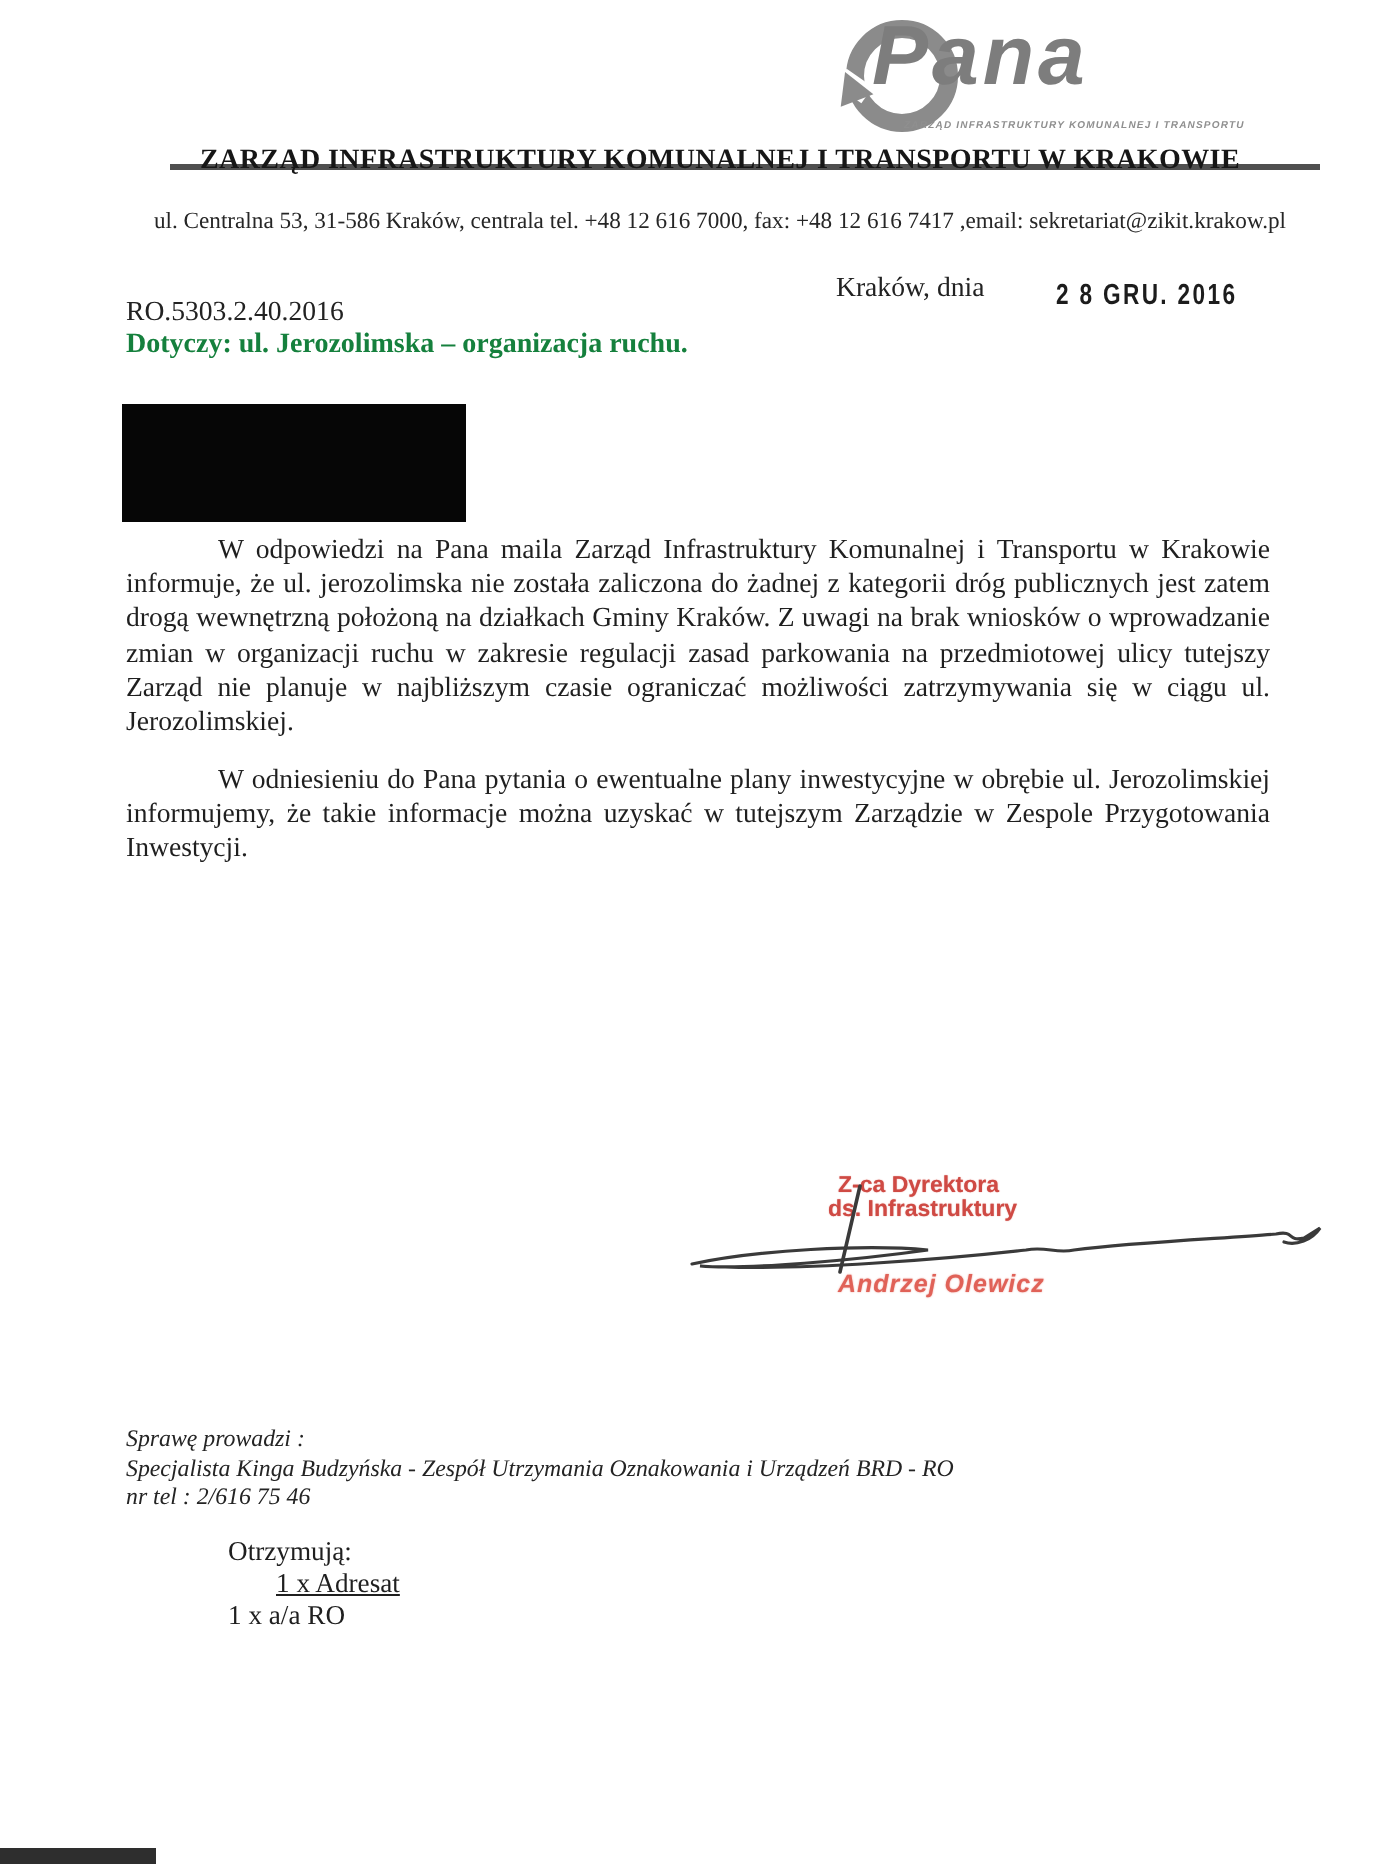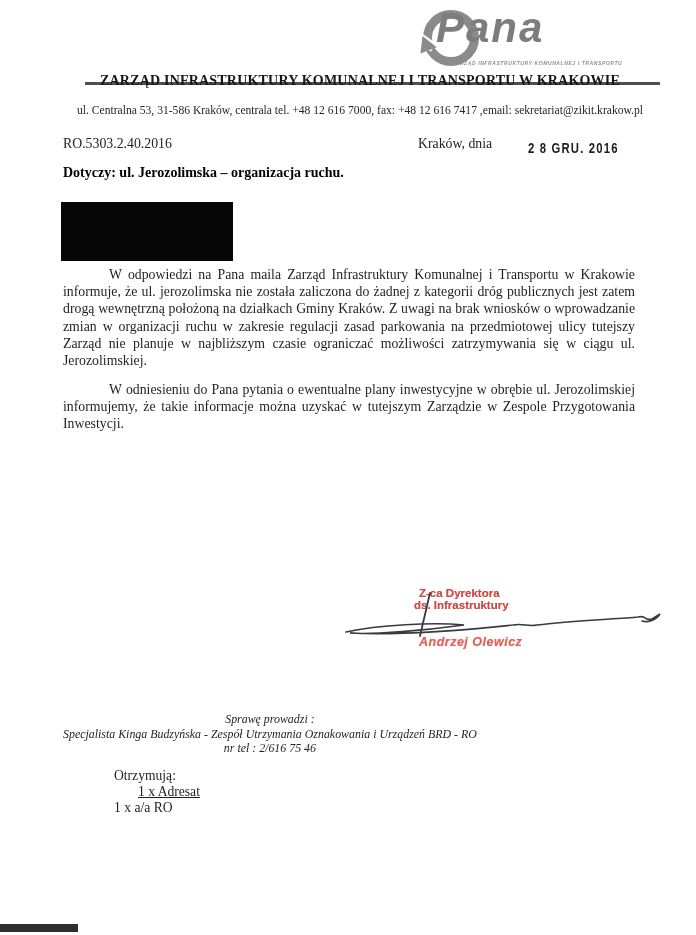--- a/index.html
+++ b/index.html
@@ -42,29 +42,29 @@
     position:absolute; left:60px; top:73px; width:600px; text-align:center;
     font-family:Liberation Serif, serif; font-weight:bold; font-size:14px;
     color:#161616; letter-spacing:0.2px;
   }
   .header-address {
     position:absolute; left:40px; top:104px; width:640px; text-align:center;
     font-size:11.6px; color:#262626;
   }
 
   
-  .ref-number { position:absolute; left:63px; top:136px; font-size:13.8px; }
+  .ref-number { position:absolute; left:63px; top:148px; font-size:13.8px; }
   .place-date { position:absolute; left:418px; top:136px; font-size:13.8px; }
   .date-stamp {
     position:absolute; left:528px; top:140px;
     font-family:"Liberation Sans", sans-serif; font-weight:bold; font-size:14.5px;
     letter-spacing:1.5px; color:#1c1c1c;
     transform:scaleX(0.78); transform-origin:left center; white-space:nowrap;
   }
-  .subject { position:absolute; left:63px; top:165px; font-weight:bold; font-size:14px; color:#000000; }
+  .subject { position:absolute; left:63px; top:165px; font-weight:bold; font-size:14px; color:#15803d; }
 
   
   .redaction { position:absolute; left:61px; top:202px; width:172px; height:59px; background:#060606; }
 
   
   .para {
     position:absolute; left:63px; width:572px;
     font-size:13.8px; line-height:17.2px; text-align:justify; text-indent:46px;
     color:#1f1f1f;
   }
@@ -79,21 +79,21 @@
   .stamp-line1 { left:419px; top:587px; }
   .stamp-line2 { left:414px; top:599px; }
   .signature-svg { position:absolute; left:338px; top:592px; width:330px; height:55px; }
   .signer-name {
     position:absolute; left:419px; top:635px;
     font-family:"Liberation Sans", sans-serif; font-style:italic; font-weight:bold;
     font-size:12.5px; color:#e06258; letter-spacing:0.5px; text-shadow:0 0 1px #eda49d;
   }
 
   
-  .case-officer { position:absolute; left:63px; top:712px; font-style:italic; font-size:11.9px; line-height:14.6px; color:#242424;text-align:center; }
+  .case-officer { position:absolute; left:63px; top:712px; font-style:italic; font-size:11.9px; line-height:14.6px; color:#242424; }
 
   
   .distribution { position:absolute; left:114px; top:768px; font-size:13.6px; line-height:16.2px; color:#1f1f1f; }
   .dist-underline { text-decoration:underline;margin-left:24px; }
 
   
   .footer-note {
     position:absolute; left:63px; top:830px; width:574px;
     font-style:italic; font-weight:bold; font-size:11.9px; line-height:15.6px;
     text-align:justify; color:#242424;

